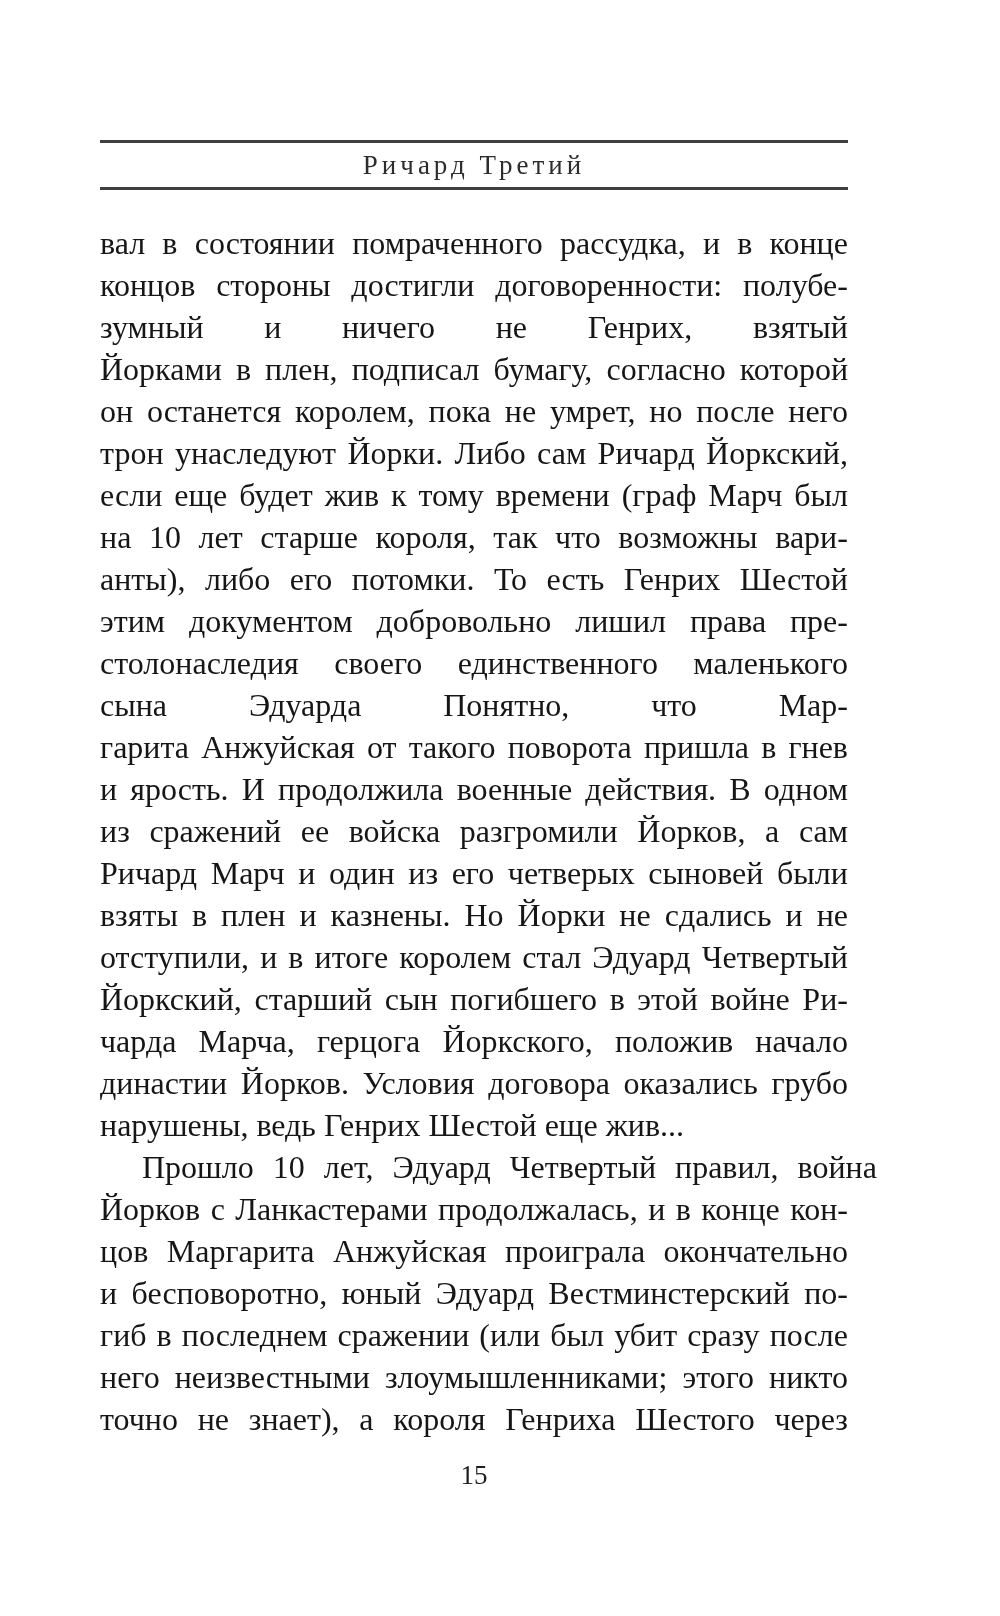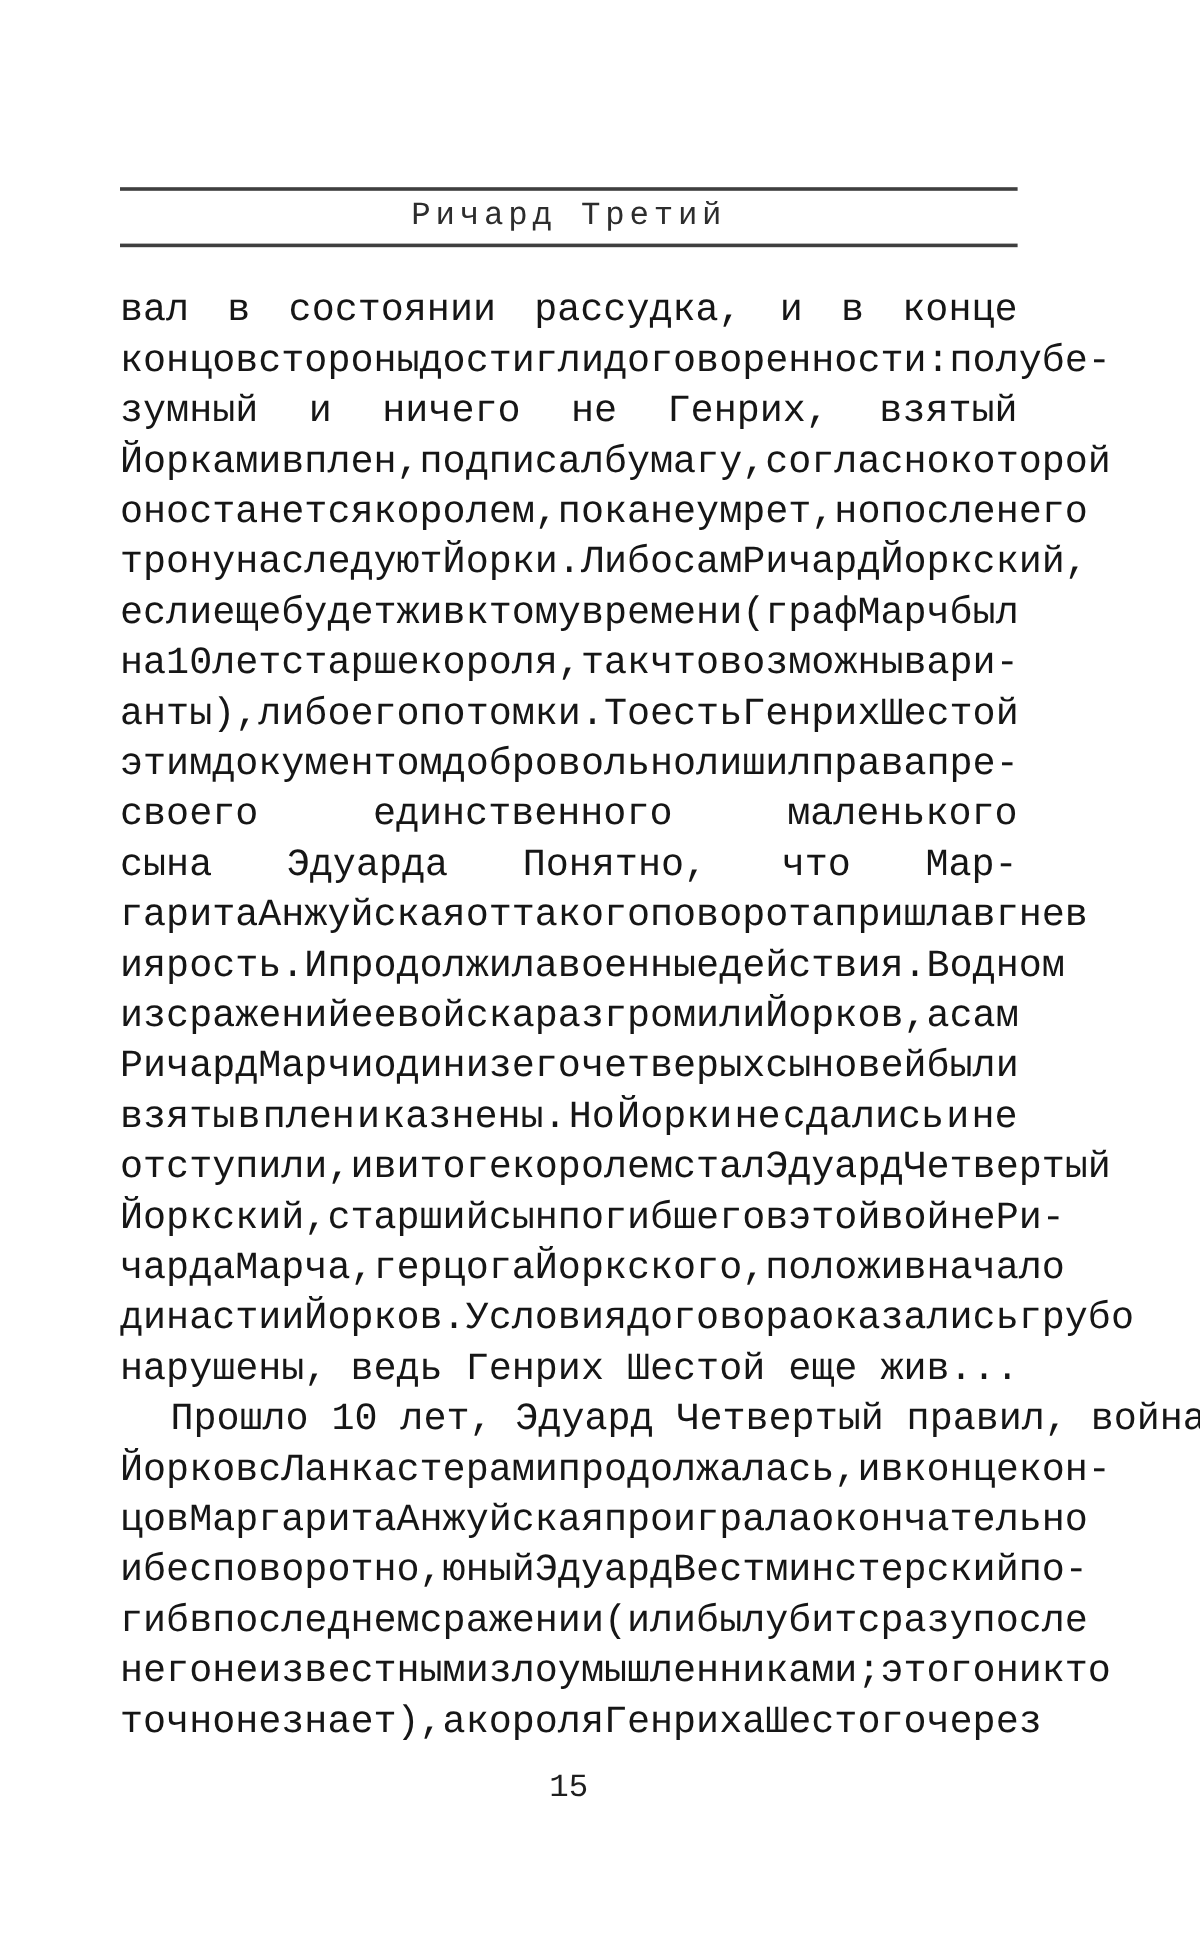--- a/index.html
+++ b/index.html
@@ -8,23 +8,22 @@
     width: 1000px;
     height: 1616px;
     background: #ffffff;
     overflow: hidden;
     font-family: "Liberation Serif", "DejaVu Serif", serif;
     color: #161616;
   }
   .content {
     position: absolute;
     left: 100px;
-    top: 156px;
+    top: 140px;
     width: 748px;
-    font-family: Liberation Mono, monospace;
   }
   .rule {
     height: 3px;
     background: #3f3f3f;
   }
   .header-title {
     height: 44px;
     line-height: 44px;
     text-align: center;
     font-size: 27px;
@@ -66,20 +65,21 @@
       <div class="rule"></div>
       <div class="header-title">Ричард Третий</div>
       <div class="rule"></div>
     </header>
 
     <main class="body-text" id="body-text">
         <div class="line j">
           <span>вал</span>
           <span>в</span>
           <span>состоянии</span>
+          <span>помраченного</span>
           <span>рассудка,</span>
           <span>и</span>
           <span>в</span>
           <span>конце</span>
         </div>
         <div class="line j">
           <span>концов</span>
           <span>стороны</span>
           <span>достигли</span>
           <span>договоренности:</span>
@@ -157,20 +157,21 @@
         </div>
         <div class="line j">
           <span>этим</span>
           <span>документом</span>
           <span>добровольно</span>
           <span>лишил</span>
           <span>права</span>
           <span>пре-</span>
         </div>
         <div class="line j">
+          <span>столонаследия</span>
           <span>своего</span>
           <span>единственного</span>
           <span>маленького</span>
         </div>
         <div class="line j">
           <span>сына</span>
           <span>Эдуарда</span>
           <span>Понятно,</span>
           <span>что</span>
           <span>Мар-</span>

